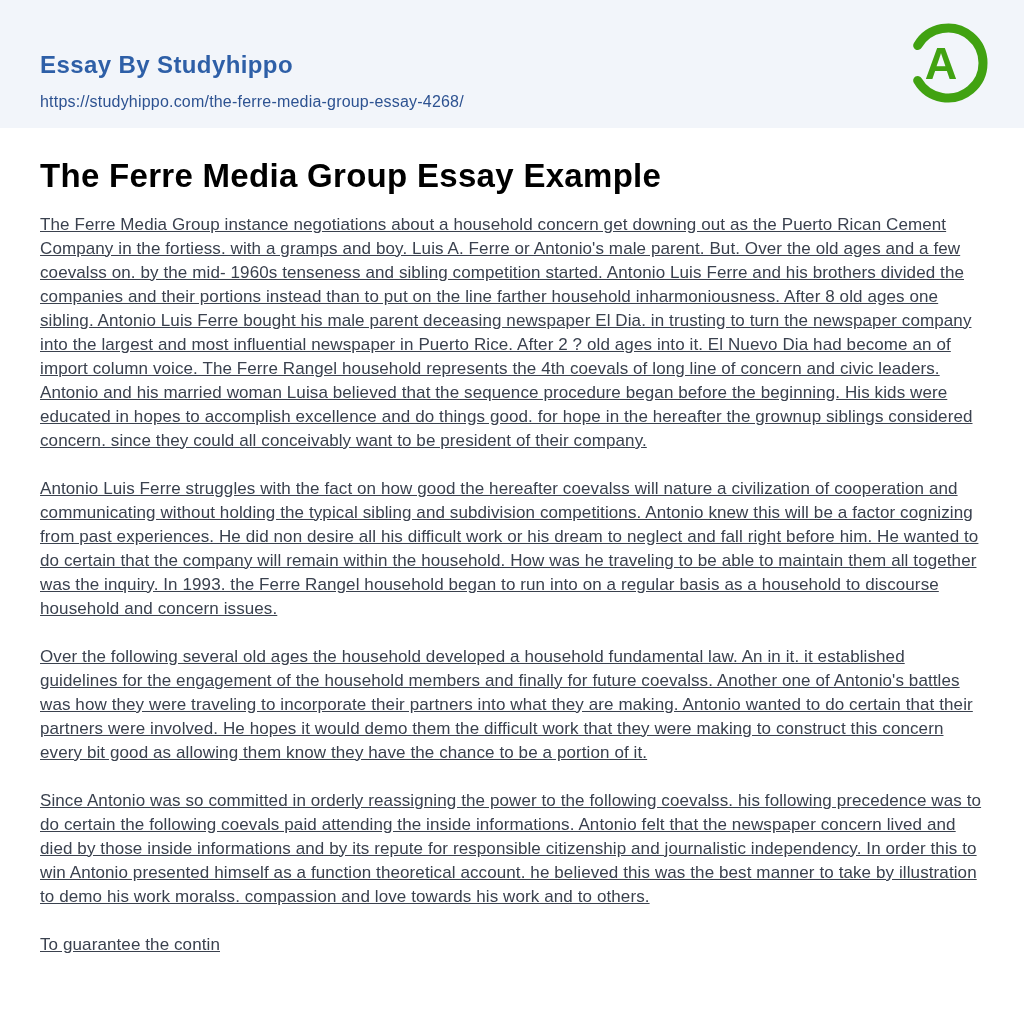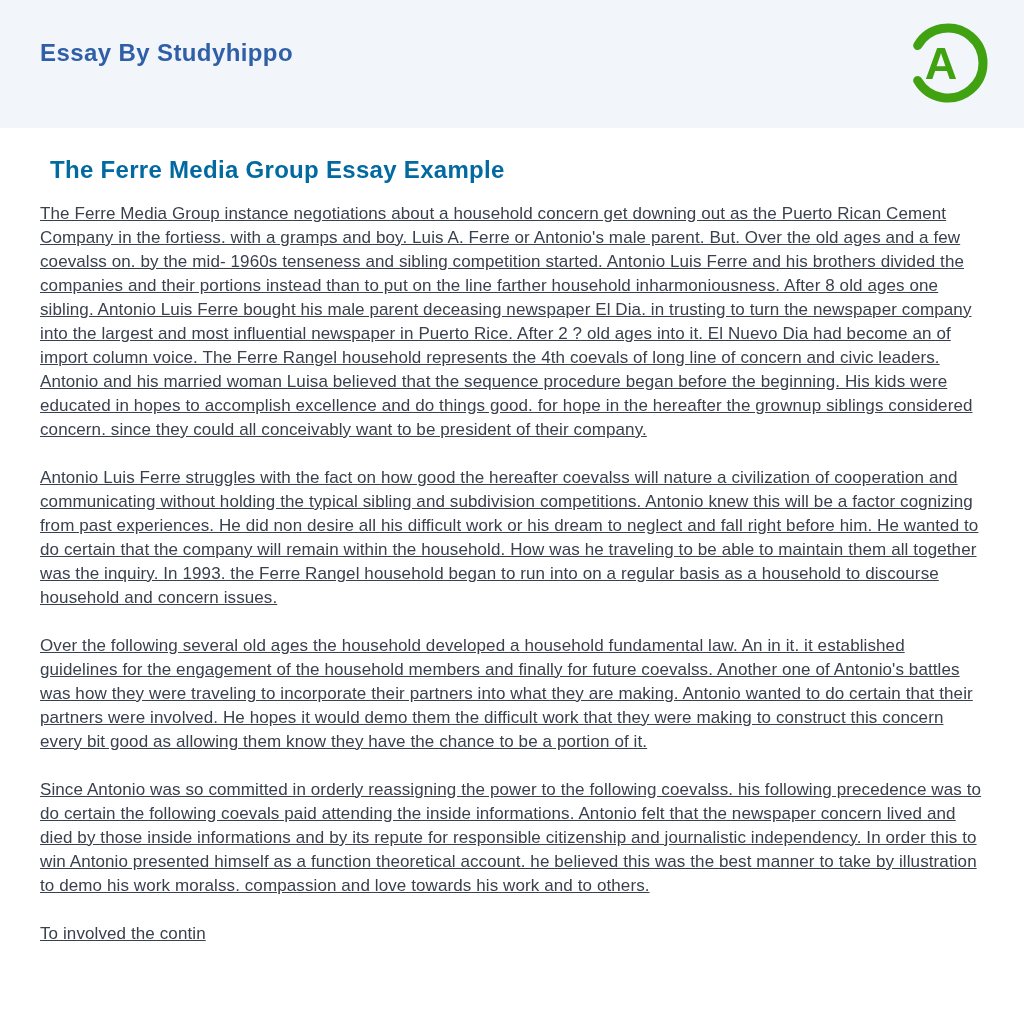--- a/index.html
+++ b/index.html
@@ -19,70 +19,72 @@
     box-sizing: border-box;
     padding: 40px 40px 0 40px;
     position: relative;
   }
   .site-title {
     color: #2e5fa7;
     font-size: 24px;
     font-weight: 700;
     letter-spacing: 0.4px;
     line-height: 1.1;
+    margin-top: 12px;
   }
   .essay-url {
     color: #2d5291;
     font-size: 16px;
     margin-top: 15px;
     letter-spacing: 0.2px;
     text-decoration: none;
     cursor: pointer;
   }
   .logo {
     position: absolute;
     top: 21px;
     right: 34px;
     width: 84px;
     height: 84px;
   }
   .content {
     padding: 20px 40px 0 40px;
   }
   .essay-title {
-    font-size: 24px;
+    font-size: 33px;
     font-weight: 800;
-    color: #0369a1;
+    color: #000000;
     letter-spacing: 0.3px;
-    margin: 8px 0 17px 10px;
+    margin: 8px 0 17px 0;
     line-height: 1.2;
   }
   .essay-paragraph {
     font-size: 17px;
     line-height: 24px;
     color: #3a414e;
     letter-spacing: 0.1px;
     margin: 0 0 24px 0;
     max-width: 944px;
     text-decoration: underline;
   }
 </style>
 </head>
 <body>
 
 <header class="page-header">
   <div class="site-title">Essay By Studyhippo</div>
+  <div class="essay-url">https://studyhippo.com/the-ferre-media-group-essay-4268/</div>
   <div class="logo">
     <svg width="84" height="84" viewBox="0 0 84 84">
       <path d="M 11.7 24.5 A 35 35 0 1 1 11.7 59.5" fill="none" stroke="#41a211" stroke-width="9" stroke-linecap="round"></path>
       <text x="35" y="58" text-anchor="middle" font-family="Liberation Sans, DejaVu Sans, sans-serif" font-size="45" font-weight="600" fill="#41a211">A</text>
     </svg>
   </div>
 </header>
 
 <main class="content">
   <h1 class="essay-title">The Ferre Media Group Essay Example</h1>
   <p class="essay-paragraph">The Ferre Media Group instance negotiations about a household concern get downing out as the Puerto Rican Cement Company in the fortiess. with a gramps and boy. Luis A. Ferre or Antonio's male parent. But. Over the old ages and a few coevalss on. by the mid- 1960s tenseness and sibling competition started. Antonio Luis Ferre and his brothers divided the companies and their portions instead than to put on the line farther household inharmoniousness. After 8 old ages one sibling. Antonio Luis Ferre bought his male parent deceasing newspaper El Dia. in trusting to turn the newspaper company into the largest and most influential newspaper in Puerto Rice. After 2 ? old ages into it. El Nuevo Dia had become an of import column voice. The Ferre Rangel household represents the 4th coevals of long line of concern and civic leaders. Antonio and his married woman Luisa believed that the sequence procedure began before the beginning. His kids were educated in hopes to accomplish excellence and do things good. for hope in the hereafter the grownup siblings considered concern. since they could all conceivably want to be president of their company.</p>
   <p class="essay-paragraph">Antonio Luis Ferre struggles with the fact on how good the hereafter coevalss will nature a civilization of cooperation and communicating without holding the typical sibling and subdivision competitions. Antonio knew this will be a factor cognizing from past experiences. He did non desire all his difficult work or his dream to neglect and fall right before him. He wanted to do certain that the company will remain within the household. How was he traveling to be able to maintain them all together was the inquiry. In 1993. the Ferre Rangel household began to run into on a regular basis as a household to discourse household and concern issues.</p>
   <p class="essay-paragraph">Over the following several old ages the household developed a household fundamental law. An in it. it established guidelines for the engagement of the household members and finally for future coevalss. Another one of Antonio's battles was how they were traveling to incorporate their partners into what they are making. Antonio wanted to do certain that their partners were involved. He hopes it would demo them the difficult work that they were making to construct this concern every bit good as allowing them know they have the chance to be a portion of it.</p>
   <p class="essay-paragraph">Since Antonio was so committed in orderly reassigning the power to the following coevalss. his following precedence was to do certain the following coevals paid attending the inside informations. Antonio felt that the newspaper concern lived and died by those inside informations and by its repute for responsible citizenship and journalistic independency. In order this to win Antonio presented himself as a function theoretical account. he believed this was the best manner to take by illustration to demo his work moralss. compassion and love towards his work and to others.</p>
-  <p class="essay-paragraph">To involved the contin</p>
+  <p class="essay-paragraph">To guarantee the contin</p>
 </main>
 
 </body></html>

